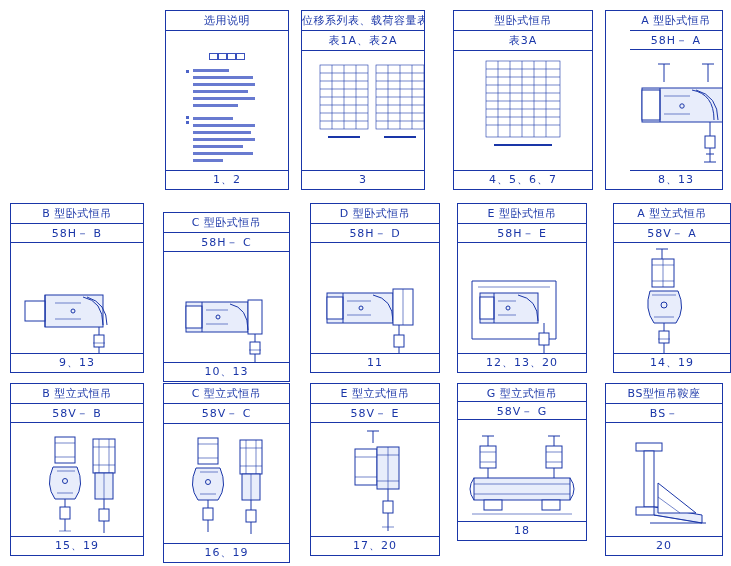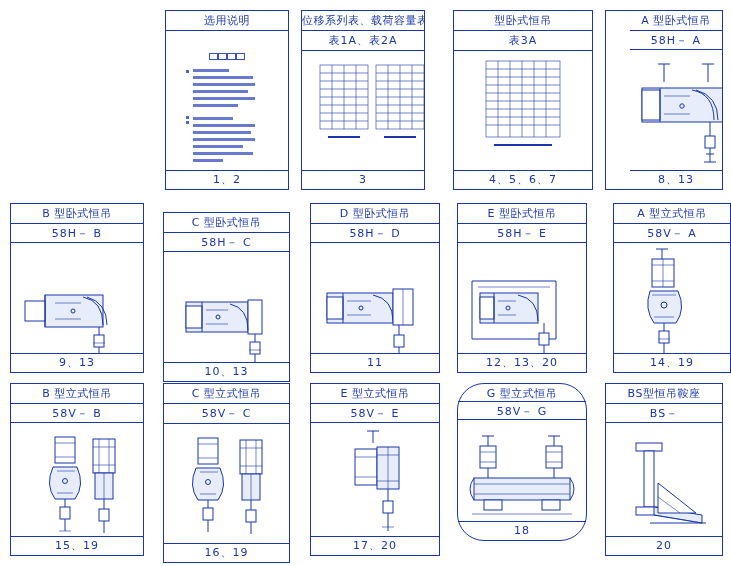--- a/index.html
+++ b/index.html
@@ -453,21 +453,21 @@
           <line x1="77" y1="66" x2="77" y2="78"></line>
           <rect x="72" y="78" width="10" height="12" class="fill-w"></rect>
           <line x1="77" y1="90" x2="77" y2="108"></line>
           <line x1="71" y1="104" x2="83" y2="104" class="ln-t"></line>
         </g>
       </svg>
     </div>
     <div class="ftr">17、20</div>
   </div>
 
-  <div class="card" style="left:457px; top:383px; width:130px; height:158px;border-radius:27px;">
+  <div class="card" style="left:457px; top:383px; width:130px; height:158px;">
     <div class="hdr">G 型立式恒吊</div>
     <div class="hdr2">58V－ G</div>
     <div class="body">
       <svg width="128" height="115" viewBox="0 0 128 115">
         <g class="ln">
 
           <line x1="30" y1="16" x2="30" y2="26"></line>
           <line x1="24" y1="16" x2="36" y2="16"></line>
           <rect x="22" y="26" width="16" height="22" class="fill-w"></rect>
           <line x1="22" y1="32" x2="38" y2="32" class="ln-t"></line>

